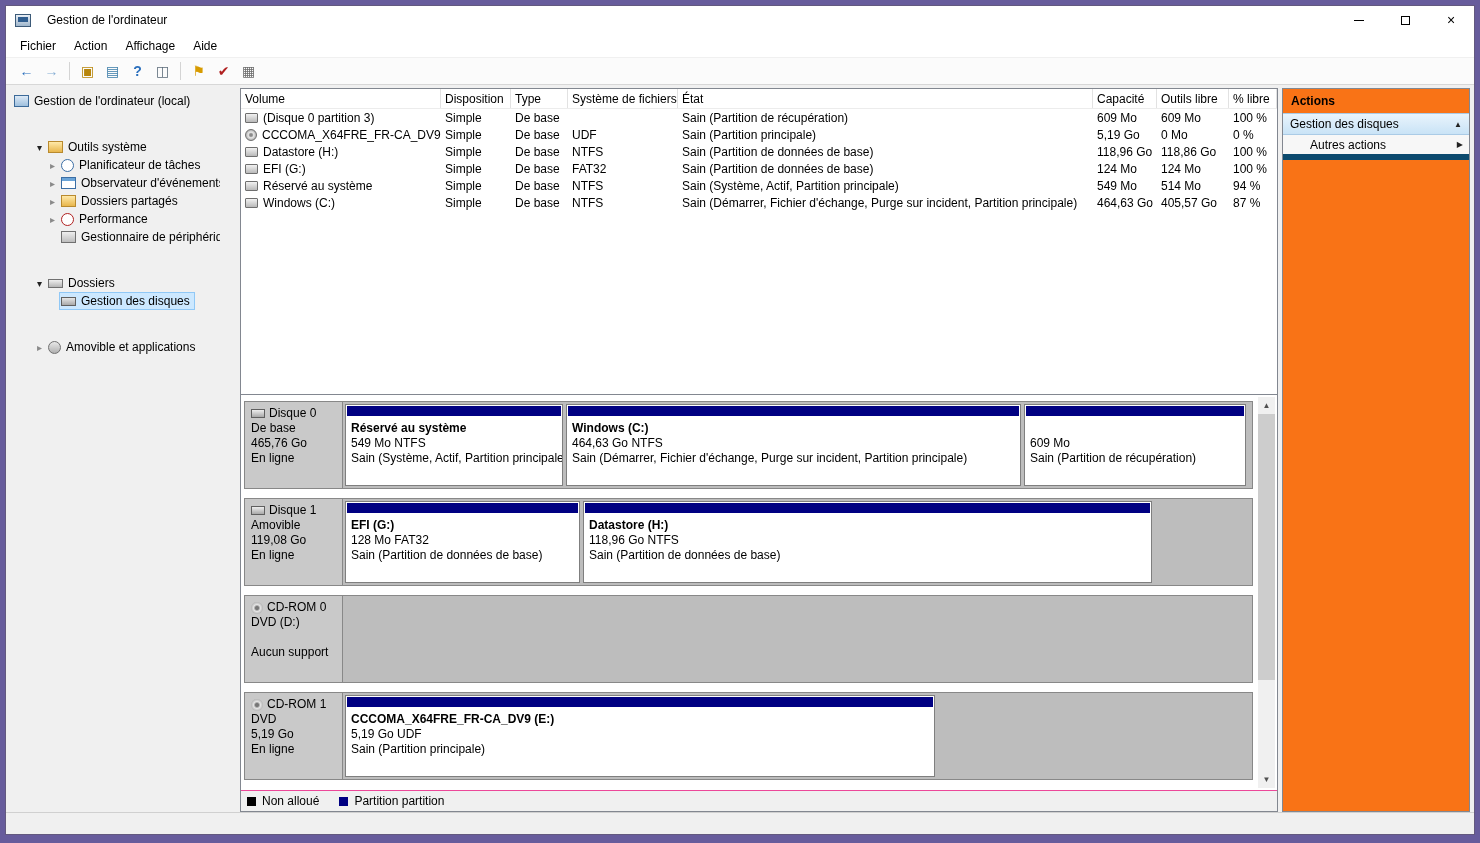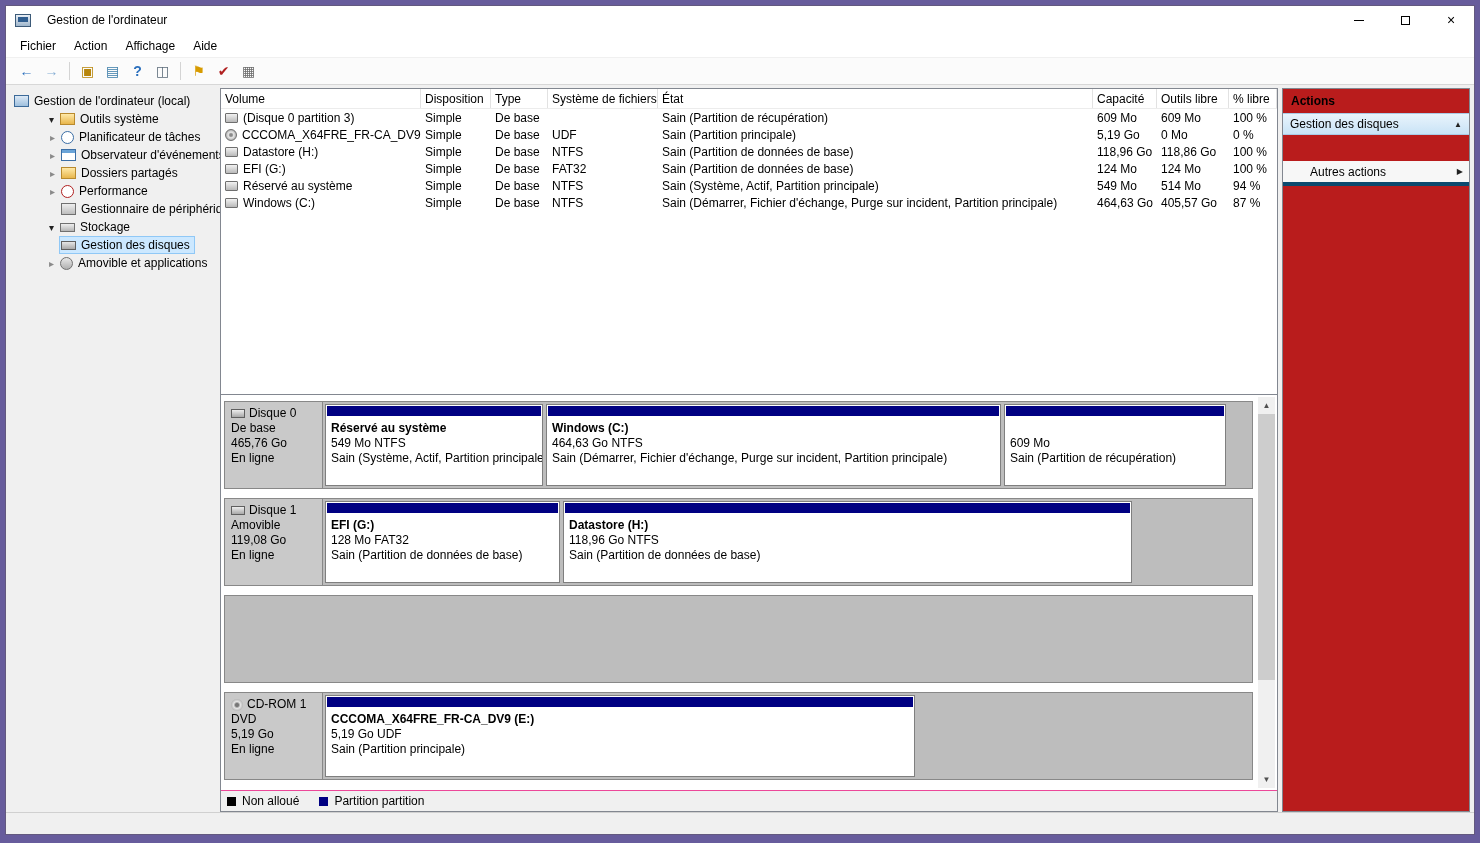--- a/index.html
+++ b/index.html
@@ -38,39 +38,39 @@
   .tb-flag { color:#d79b00; }
   .tb-check { color:#b02020; }
   .tb-box { color:#6a6a6a; }
 
   
   .main { flex:1; min-height:0; display:flex; padding:3px 4px 0 0; background:#f0f0f0; }
 
   
   .tree { width:214px; flex:0 0 auto; padding-top:4px; overflow:hidden; }
   .trow { height:18px; display:flex; align-items:center; white-space:nowrap; }
-  .lv0 { padding-left:6px; } .lv1 { padding-left:39px; } .lv2 { padding-left:40px; }
+  .lv0 { padding-left:6px; } .lv1 { padding-left:27px;margin-top:28px; } .lv2 { padding-left:40px; }
   .chev { width:13px; font-size:10px; text-align:center; flex:0 0 auto; }
   .chev.exp::before { content:"▾"; color:#222; }
   .chev.col::before { content:"▸"; color:#8a8a8a; }
   .titem { display:flex; align-items:center; padding:1px 4px 1px 1px; border:1px solid transparent; }
   .titem.sel { background:#cce8ff; border-color:#90c8f6; }
   .ti { width:15px; height:12px; margin-right:5px; flex:0 0 auto; }
   .ti-computer { background:linear-gradient(#dce9f6,#9fc0de); border:1px solid #3c6a99; }
   .ti-folder { background:linear-gradient(#ffe9a8,#e8b64c); border:1px solid #b98a2e; }
   .ti-clock { width:13px; height:13px; border-radius:50%; background:#fff; border:1px solid #3b6ea5; }
   .ti-event { background:#fff; border:1px solid #3b6ea5; box-shadow:inset 0 3px 0 #6aa4d8; }
   .ti-perf { width:13px; height:13px; border-radius:50%; background:#fff; border:1px solid #b02020; }
   .ti-dev { background:linear-gradient(#eee,#bdbdbd); border:1px solid #707070; }
   .ti-stor { height:9px; background:linear-gradient(#eee,#b5b5b5); border:1px solid #707070; }
   .ti-disk { height:9px; background:linear-gradient(#e6e6e6,#a9a9a9); border:1px solid #606060; }
   .ti-svc { width:13px; height:13px; border-radius:50%; background:linear-gradient(#e8e8e8,#b0b0b0); border:1px solid #707070; }
 
   
-  .center { flex:1; min-width:0; border:1px solid #828790; background:#fff; display:flex; flex-direction:column; }
+  .center { flex:1; min-width:0; border:1px solid #828790; background:#fff; display:flex; flex-direction:column;margin-left:20px; }
   .table-sec { height:306px; flex:0 0 auto; border-bottom:1px solid #828790; overflow:hidden; }
   .vgrid { display:grid; grid-template-columns:200px 70px 57px 110px 1fr 64px 72px 48px; }
   .hrow { height:20px; border-bottom:1px solid #ececec; }
   .hcell { padding:3px 4px 0; border-right:1px solid #e2e2e2; white-space:nowrap; overflow:hidden; }
   .drow { height:17px; }
   .cell { padding:1px 4px 0; white-space:nowrap; overflow:hidden; display:flex; align-items:center; }
   .vicon { width:13px; height:10px; margin-right:5px; flex:0 0 auto;
            background:linear-gradient(#f2f2f2,#b9b9b9); border:1px solid #6f6f6f; border-radius:1px; }
   .vicon.cd { width:12px; height:12px; border-radius:50%;
               background:radial-gradient(circle at 50% 50%, #8a8a8a 18%, #e8e8e8 38%, #9f9f9f 85%); }
@@ -97,27 +97,27 @@
   .vsb .arr.dn { position:absolute; bottom:0; left:0; right:0; }
   .vsb .thumb { position:absolute; left:0; right:0; top:17px; height:68%; background:#cdcdcd; }
 
   
   .legend { height:21px; flex:0 0 auto; border-top:1px solid #ec4899; background:#f0f0f0;
             display:flex; align-items:center; padding-left:6px; gap:20px; }
   .litem { display:flex; align-items:center; gap:6px; }
   .sw { width:9px; height:9px; }
 
   
-  .actions { width:188px; flex:0 0 auto; margin-left:4px; border:1px solid #828790; background:#b91c1c;
+  .actions { width:188px; flex:0 0 auto; margin-left:4px; border:1px solid #828790; background:#f97316;
              display:flex; flex-direction:column; }
   .actions-title { height:24px; padding:5px 8px 0; font-weight:bold; }
   .action-head { height:22px; background:linear-gradient(#e9f4fc,#c9e3f6); border-top:1px solid #aacbe6;
                  border-bottom:1px solid #aacbe6; display:flex; align-items:center; padding:0 7px; }
   .action-head .arr { margin-left:auto; font-size:8px; color:#222; }
-  .action-sub { height:25px; display:flex; align-items:center; padding-left:27px; border-bottom:4px solid #0c4a6e; background:#f7f7f7;margin-top:26px; }
+  .action-sub { height:25px; display:flex; align-items:center; padding-left:27px; border-bottom:6px solid #0c4a6e; background:#f7f7f7; }
   .action-sub .arr { margin-left:auto; margin-right:6px; font-size:8px; color:#222; }
 
   
   .statusbar { height:22px; flex:0 0 auto; background:#f0f0f0; border-top:1px solid #d0d0d0; }
 </style>
 </head>
 <body>
 
 <div class="desktop">
 <div class="window">
@@ -205,21 +205,21 @@
         <span class="chev"></span>
         <span class="titem">
               <span class="ti ti-dev"></span>
               <span>Gestionnaire de périphériques</span>
             </span>
       </div>
       <div class="trow lv1">
         <span class="chev exp"></span>
         <span class="titem">
               <span class="ti ti-stor"></span>
-              <span>Stockage</span>
+              <span>Dossiers</span>
             </span>
       </div>
       <div class="trow lv2">
         <span class="chev"></span>
         <span class="titem sel">
               <span class="ti ti-disk"></span>
               <span>Gestion des disques</span>
             </span>
       </div>
       <div class="trow lv1">
@@ -389,20 +389,29 @@
               <div class="pbody">
                 <div class="pname">Datastore  (H:)</div>
                 <div class="ln">118,96 Go NTFS</div>
                 <div class="ln">Sain (Partition de données de base)</div>
               </div>
             </div>
           </div>
         </div>
 
         <div class="dstrip">
+          <div class="dinfo">
+            <div class="dname ln">
+                  <span class="dicon cd"></span>
+                  <span>CD-ROM 0</span>
+                </div>
+            <div class="ln">DVD (D:)</div>
+            <div class="ln"></div>
+            <div class="ln">Aucun support</div>
+          </div>
           <div class="parts"></div>
         </div>
 
         <div class="dstrip">
           <div class="dinfo">
             <div class="dname ln">
                   <span class="dicon cd"></span>
                   <span>CD-ROM 1</span>
                 </div>
             <div class="ln">DVD</div>

